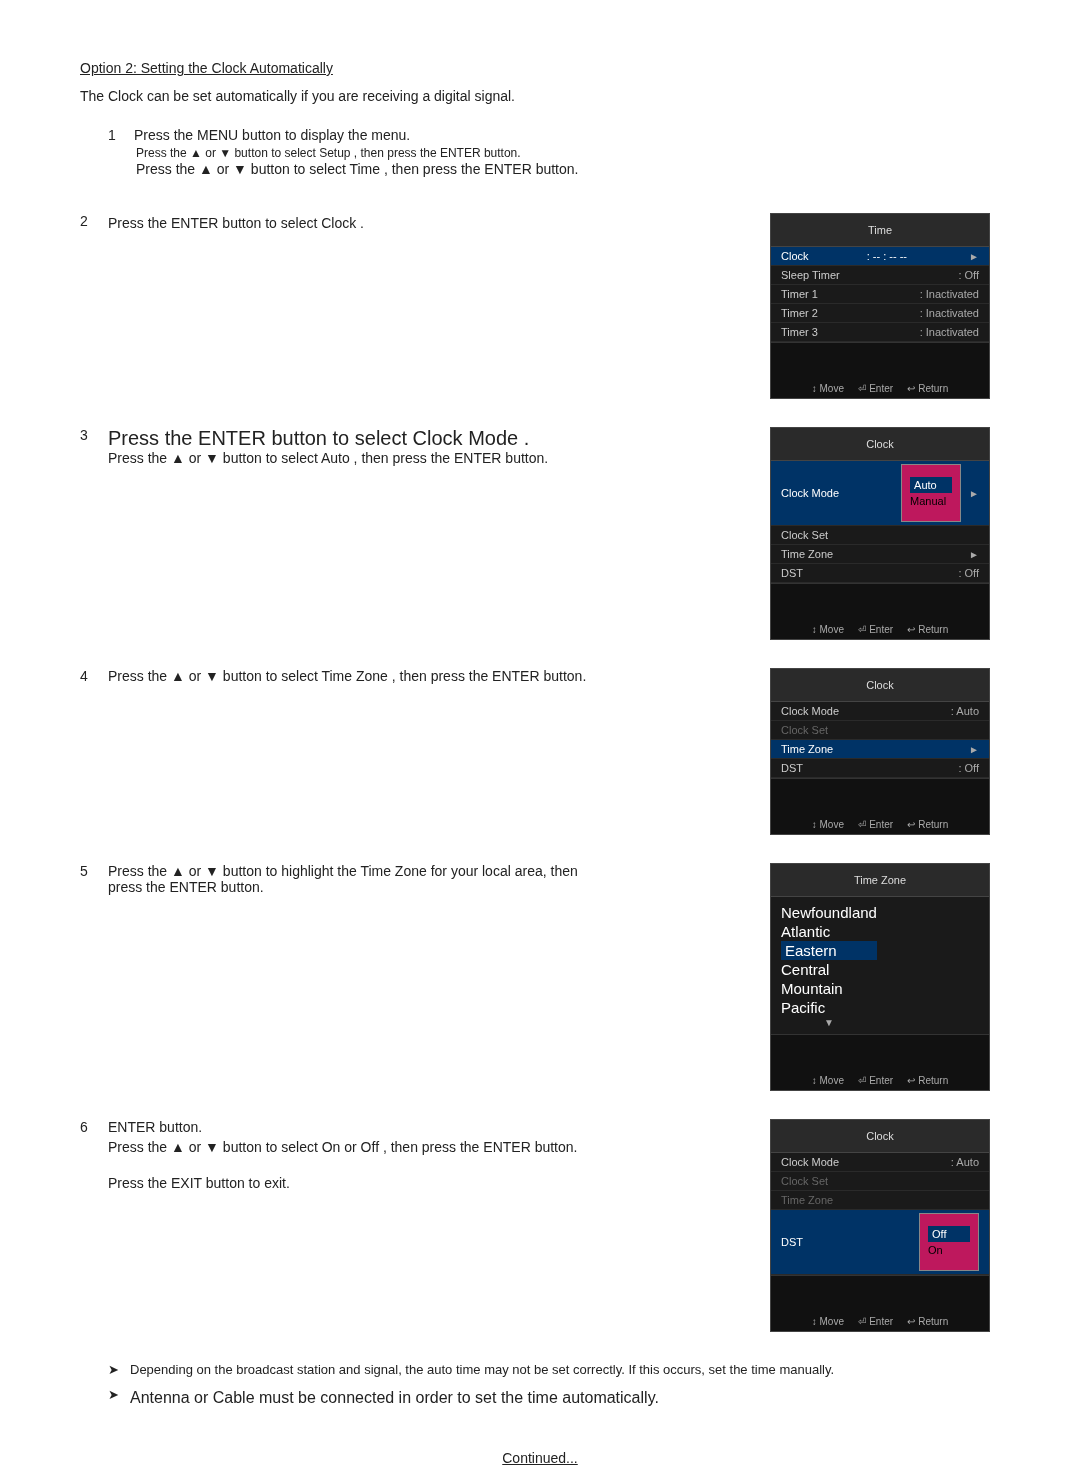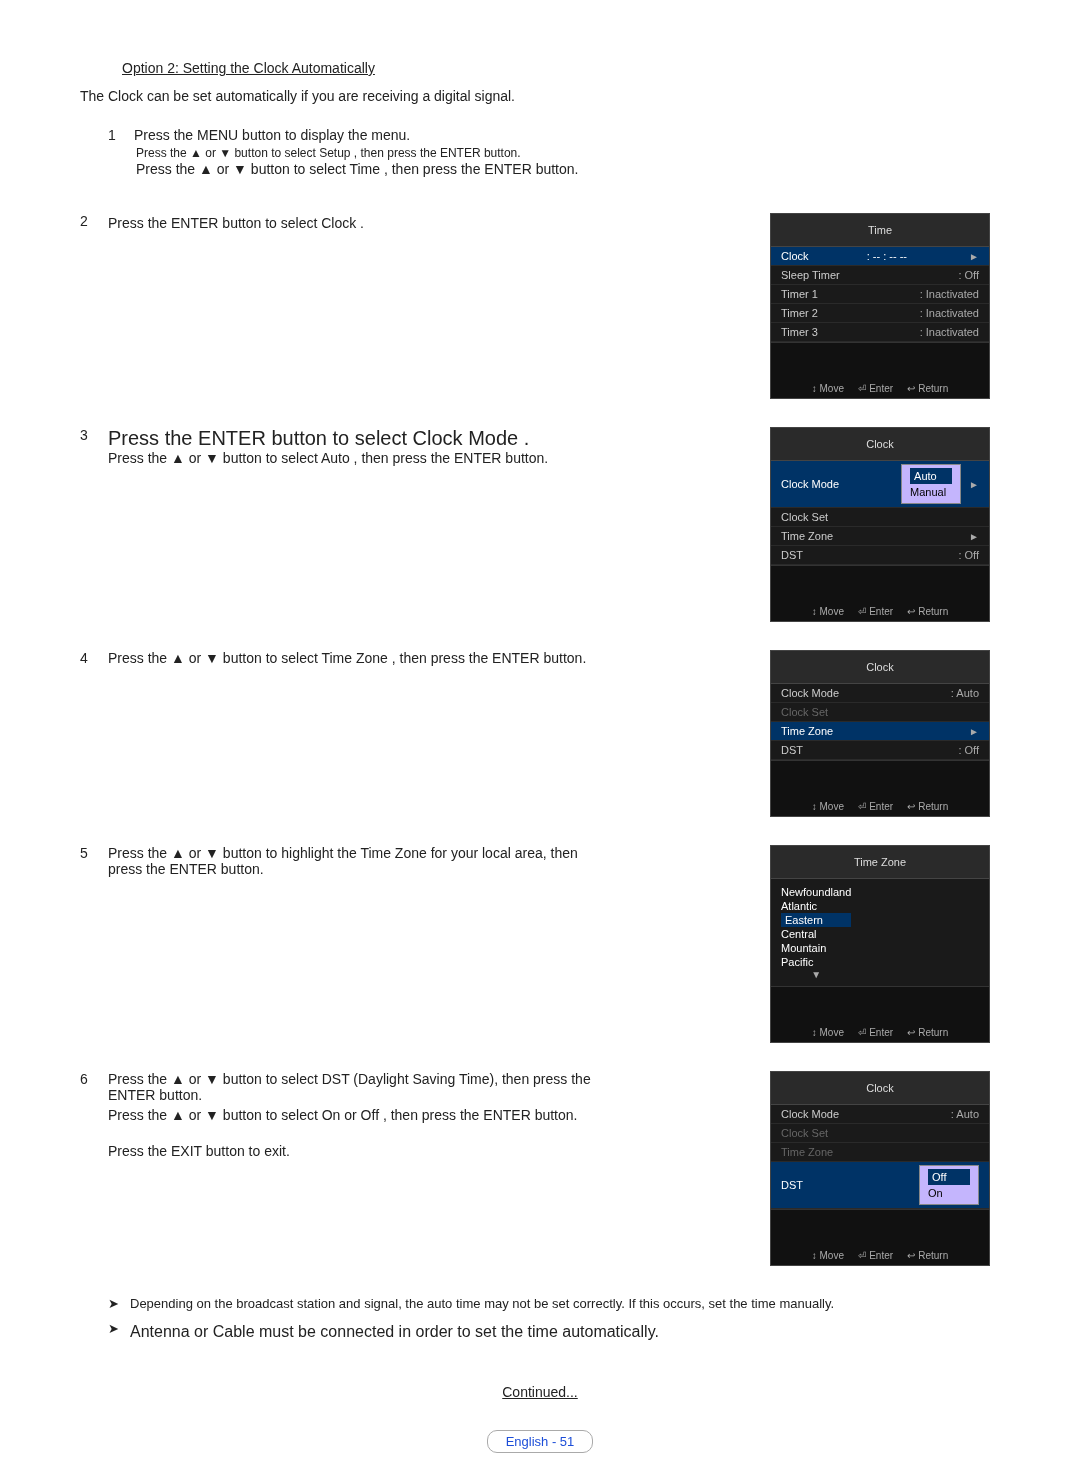--- a/index.html
+++ b/index.html
@@ -12,21 +12,20 @@
       color: #222;
       position: relative;
     }
     .page {
       padding: 60px 80px 60px 80px;
     }
     .option-heading {
       font-size: 14px;
       text-decoration: underline;
       margin-bottom: 12px;
-      margin-left: 42px;
     }
     .intro-text {
       font-size: 14px;
       margin-bottom: 22px;
     }
     .step-side {
       width: 230px;
       min-width: 230px;
       margin-left: 30px;
     }
@@ -71,40 +70,40 @@
       background: #111;
       border-top: 1px solid #333;
     }
     .tv-menu-footer span {
       font-size: 10px;
       color: #aaa;
       margin-top: 36px;
     }
     
     .tv-dropdown {
-      background: #c4b5fd;
+      background: #be185d;
       color: #000;
       font-size: 11px;
       border: 1px solid #888;
-      padding: 3px 8px;
+      padding: 12px 8px;
       min-width: 60px;
       position: relative;
     }
     .tv-dropdown-option {
       padding: 2px 0;
       font-size: 11px;
     }
     .tv-dropdown-option.selected-opt {
       background: #003366;
       color: #fff;
       padding: 2px 4px;
     }
     .tv-tz-item {
       padding: 1px 0;
-      font-size: 11px;
+      font-size: 15px;
     }
     .tv-tz-item.selected-tz {
       background: #003366;
       color: #fff;
       padding: 1px 4px;
     }
     
     .note-block {
       margin-left: 28px;
       margin-top: 8px;
@@ -316,21 +315,20 @@
           <span>↩ Return</span>
         </div>
       </div>
     </div>
   </div>
 
   <div class="step2-row">
     <div style="display:flex;flex:1;align-items:flex-start;">
       <span style="min-width:28px;font-size:14px;">6</span>
       <div>
-        <p style="font-size:14px;">Press the ▲ or ▼ button to select DST (Daylight Saving Time), then press the</p>
         <p style="font-size:14px;">ENTER button.</p>
         <p style="font-size:14px;margin-top:4px;">Press the ▲ or ▼ button to select On or Off , then press the ENTER button.</p>
         <p style="font-size:14px;margin-top:4px;">&nbsp;</p>
         <p style="font-size:14px;">Press the EXIT button to exit.</p>
       </div>
     </div>
     <div class="step-side">
       <div class="tv-menu">
         <div class="tv-menu-title">Clock</div>
         <div class="tv-menu-row">

